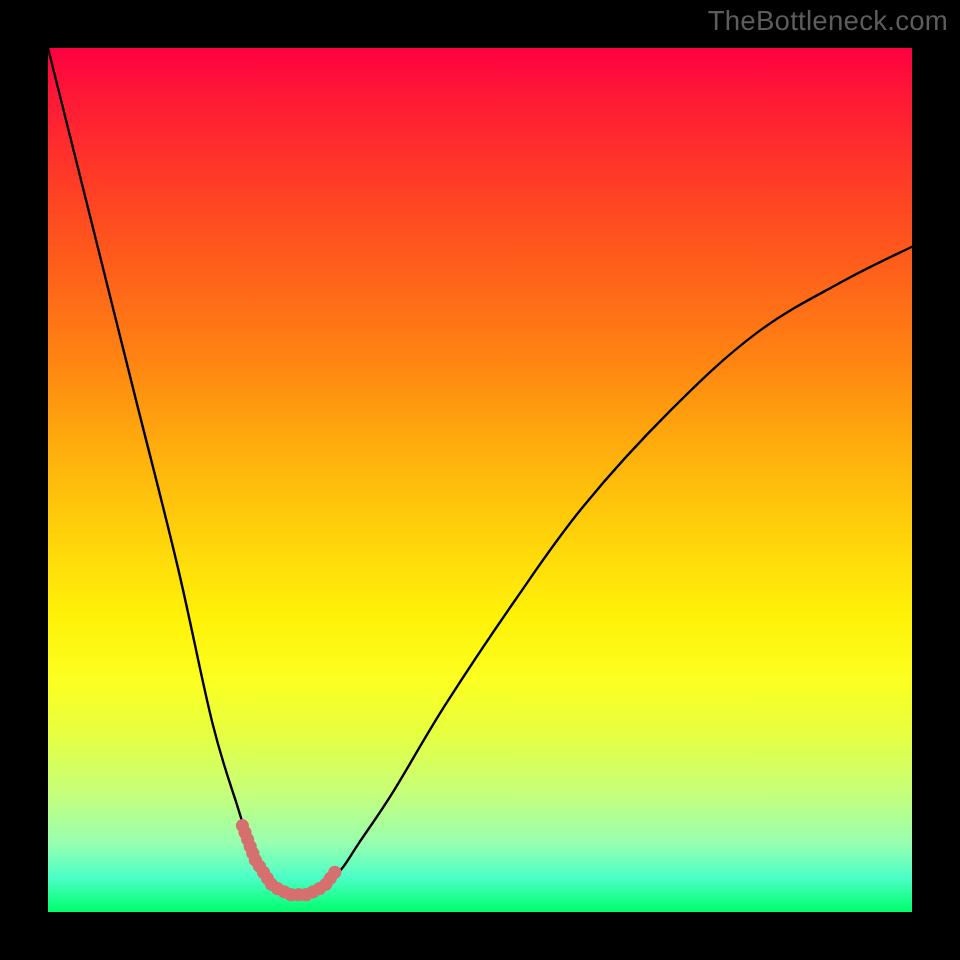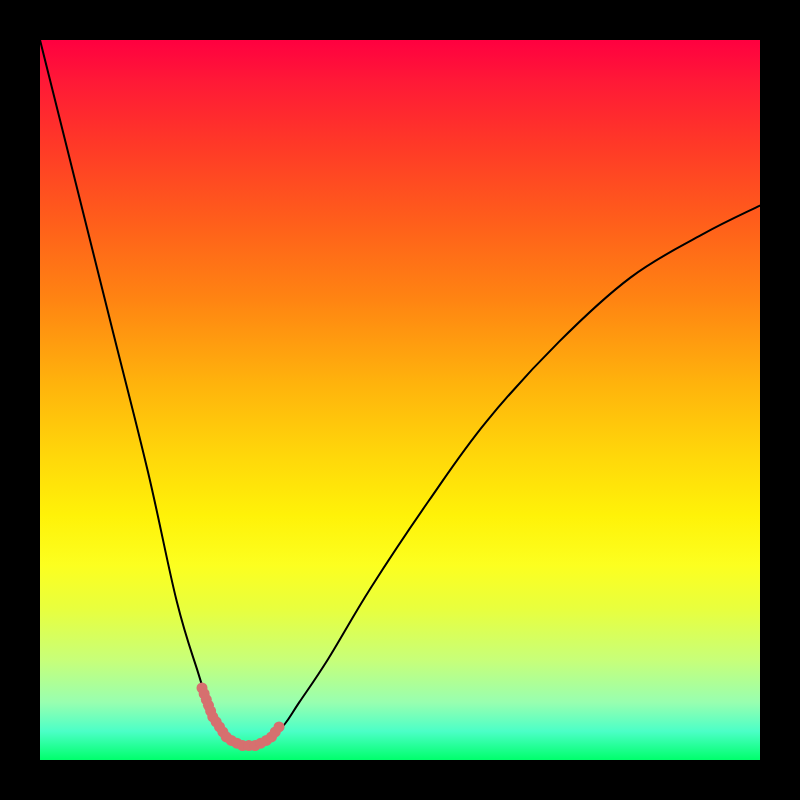--- a/index.html
+++ b/index.html
@@ -57,20 +57,21 @@
     width: 720px;
     height: 720px;
     z-index: 5;
     overflow: visible;
   }
 </style>
 </head>
 <body>
 <div class="wrap">
 
+  <div class="watermark">TheBottleneck.com</div>
 
   <div class="plot">
     <svg class="curve" viewBox="0 0 720 720" preserveAspectRatio="none">
       <g id="series-layer">
           <path d="M 0 0 C 6.4799999999999995 25.919999999999998, 23.04 92.16, 36 144 C 48.96 195.84, 59.04 236.16, 72 288 C 84.96 339.84, 96.336 382.752, 108 432 C 119.664 481.248, 127.72800000000001 525.312, 136.8 561.6 C 145.872 597.888, 151.92000000000002 612.864, 158.4 633.6 C 164.88 654.336, 167.61599999999999 665.136, 172.79999999999998 676.8 C 177.98399999999998 688.4639999999999, 182.01600000000002 693.216, 187.20000000000002 698.4 C 192.38400000000001 703.584, 196.41600000000003 704.304, 201.60000000000002 705.6 C 206.78400000000002 706.8960000000001, 210.816 706.8960000000001, 216 705.6 C 221.184 704.304, 225.216 702.288, 230.4 698.4 C 235.584 694.512, 239.616 690.48, 244.8 684 C 249.984 677.52, 251.42399999999998 674.064, 259.2 662.4 C 266.976 650.736, 275.04 639.936, 288 619.2 C 300.96 598.464, 313.056 575.7120000000001, 331.2 547.2 C 349.344 518.688, 368.064 490.608, 388.8 460.8 C 409.536 430.992, 423.072 410.112, 446.4 381.6 C 469.72799999999995 353.088, 492.47999999999996 328.32000000000005, 518.4 302.40000000000003 C 544.3199999999999 276.48, 564.48 257.03999999999996, 590.4 237.59999999999997 C 616.3199999999999 218.15999999999997, 639.072 207.35999999999996, 662.4 194.39999999999998 C 685.728 181.44, 709.632 170.78400000000002, 720 165.60000000000002" fill="none" stroke="#000000" stroke-width="2" stroke-linecap="round"></path>
           <circle cx="162" cy="648" r="5.5" fill="#d6706f"></circle>
           <circle cx="164.16" cy="653.76" r="5.5" fill="#d6706f"></circle>
           <circle cx="166.32000000000002" cy="659.52" r="5.5" fill="#d6706f"></circle>
           <circle cx="168.48" cy="665.28" r="5.5" fill="#d6706f"></circle>
           <circle cx="170.64" cy="671.04" r="5.5" fill="#d6706f"></circle>

